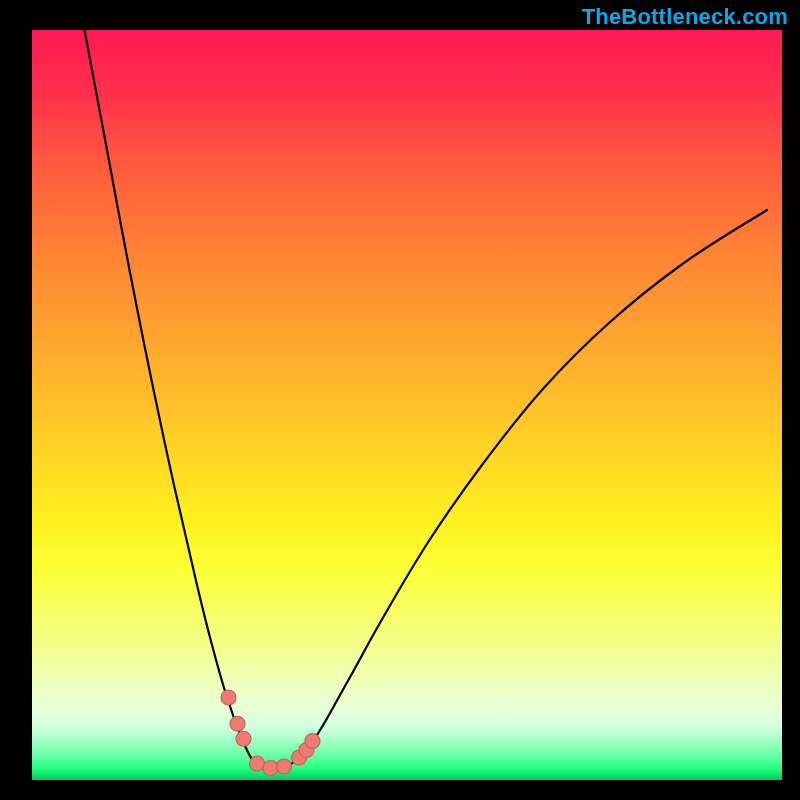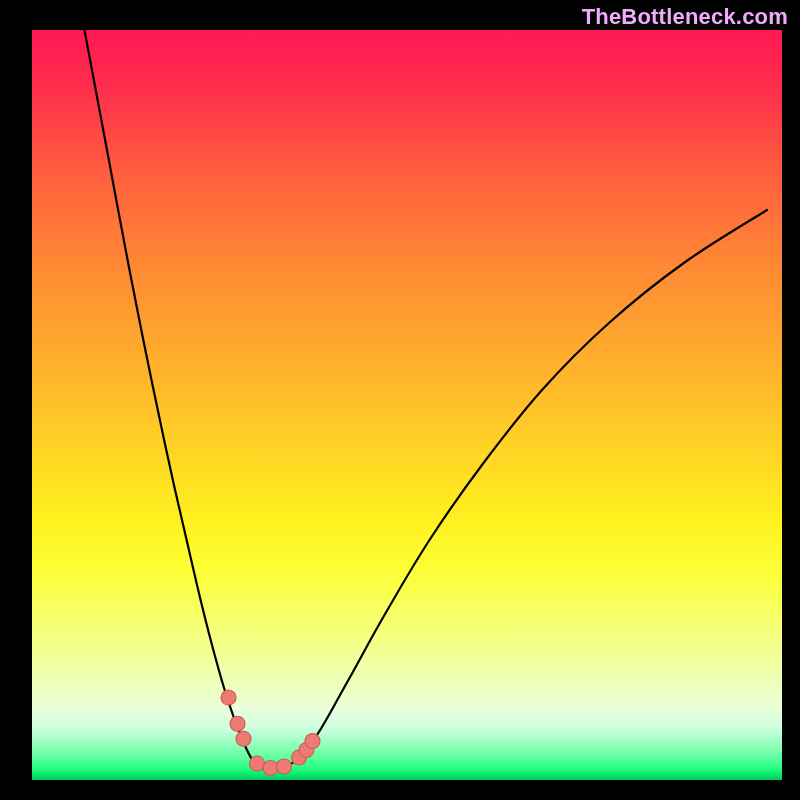--- a/index.html
+++ b/index.html
@@ -16,21 +16,21 @@
     left: 0;
     top: 0;
     width: 800px;
     height: 800px;
     background: #000;
   }
   .watermark {
     position: absolute;
     top: 4px;
     right: 12px;
-    color: #f0abfc;
+    color: #0ea5e9;
     font-size: 22px;
     font-weight: 600;
     letter-spacing: 0.2px;
     z-index: 10;
   }
   .plot {
     position: absolute;
     left: 32px;
     top: 30px;
     width: 750px;

